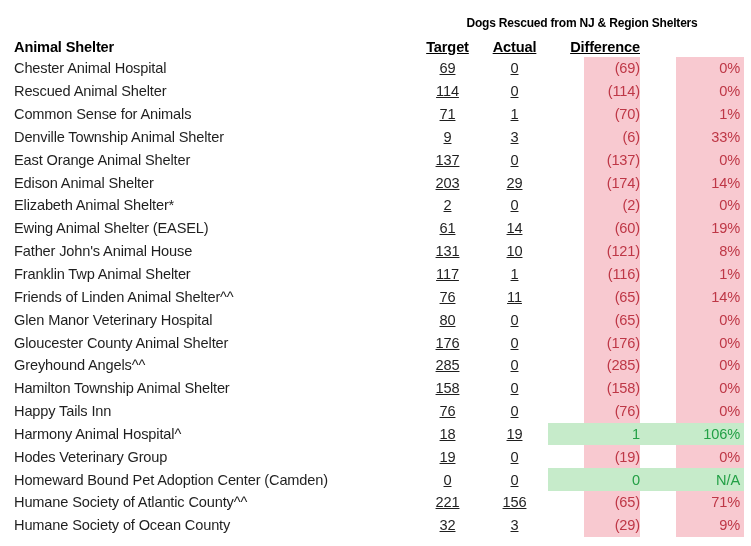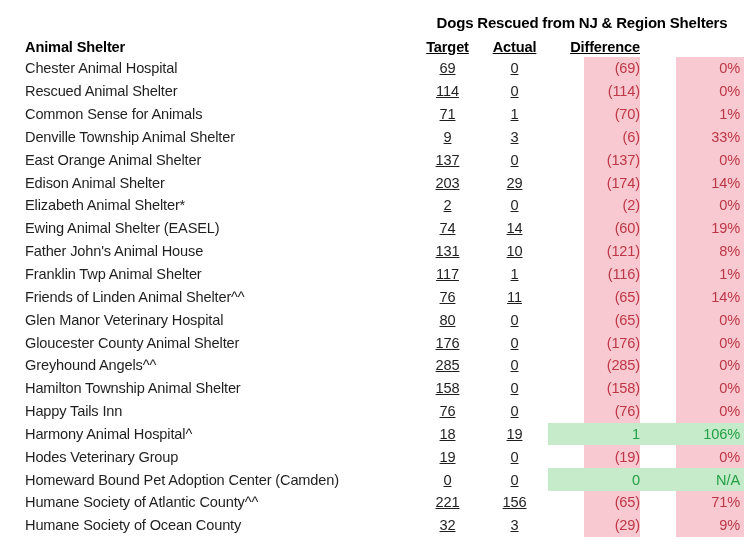--- a/index.html
+++ b/index.html
@@ -14,42 +14,42 @@
     box-sizing: border-box;
     padding-top: 12px;
   }
   .title-row {
     position: relative;
     height: 24px;
     margin-left: 420px;
     width: 324px;
     text-align: center;
     font-weight: bold;
-    font-size: 15px;
+    font-size: 12px;
     letter-spacing: -0.2px;
     color: #000000;
     line-height: 22px;
     white-space: nowrap;
   }
   .grid-row {
     display: grid;
     grid-template-columns: 410px 75px 63px 92px 104px;
     width: 744px;
     align-items: center;
     font-size: 14.6px;
     letter-spacing: -0.15px;
     white-space: nowrap;
   }
   .header-row {
     height: 21px;
     font-weight: bold;
     color: #000000;
   }
   .data-row { height: 22.857px; }
-  .cell-name  { text-align: left;  padding-left: 14px; overflow: hidden; margin-left: 11px; }
+  .cell-name  { text-align: left;  padding-left: 14px; overflow: hidden; }
   .cell-num   { text-align: center; text-decoration: underline; }
   .cell-actual { padding-right: 4px; }
   .cell-diff, .cell-pct { height: 100%; display: flex; align-items: center; justify-content: flex-end; box-sizing: border-box; }
   .cell-pct { padding-right: 4px; }
   .data-row.bad  .cell-diff, .data-row.bad  .cell-pct { background: var(--bad-bg, #F8C9D0);  color: var(--bad-text, #BE3746); margin-left: 36px; }
   .data-row.good .cell-diff, .data-row.good .cell-pct { background: var(--good-bg, #C6EBCA); color: var(--good-text, #23A046); }
   .header-row .cell-pct, .header-row .cell-diff { background: transparent; }
 </style>
 </head>
 <body>
@@ -110,21 +110,21 @@
     </div>
       <div class="grid-row data-row bad">
       <div class="cell-name">Elizabeth Animal Shelter*</div>
       <div class="cell-num">2</div>
       <div class="cell-num cell-actual">0</div>
       <div class="cell-diff">(2)</div>
       <div class="cell-pct">0%</div>
     </div>
       <div class="grid-row data-row bad">
       <div class="cell-name">Ewing Animal Shelter (EASEL)</div>
-      <div class="cell-num">74</div>
+      <div class="cell-num">61</div>
       <div class="cell-num cell-actual">14</div>
       <div class="cell-diff">(60)</div>
       <div class="cell-pct">19%</div>
     </div>
       <div class="grid-row data-row bad">
       <div class="cell-name">Father John's Animal House</div>
       <div class="cell-num">131</div>
       <div class="cell-num cell-actual">10</div>
       <div class="cell-diff">(121)</div>
       <div class="cell-pct">8%</div>

